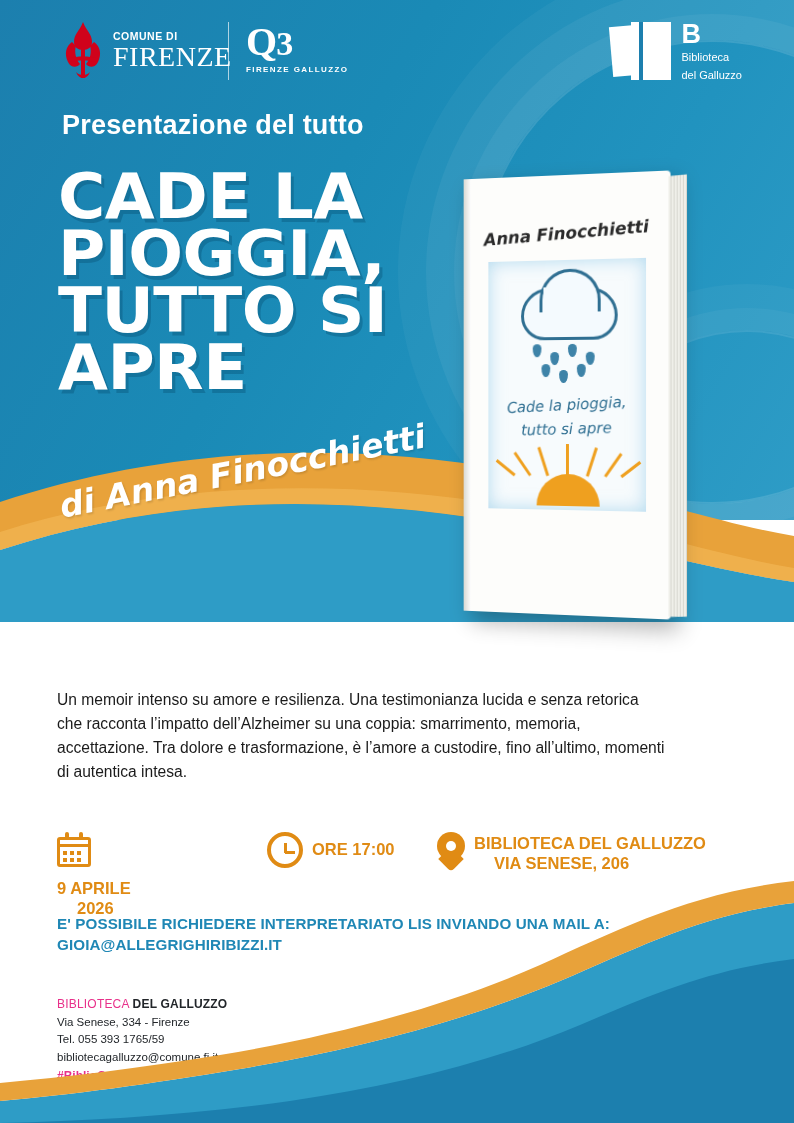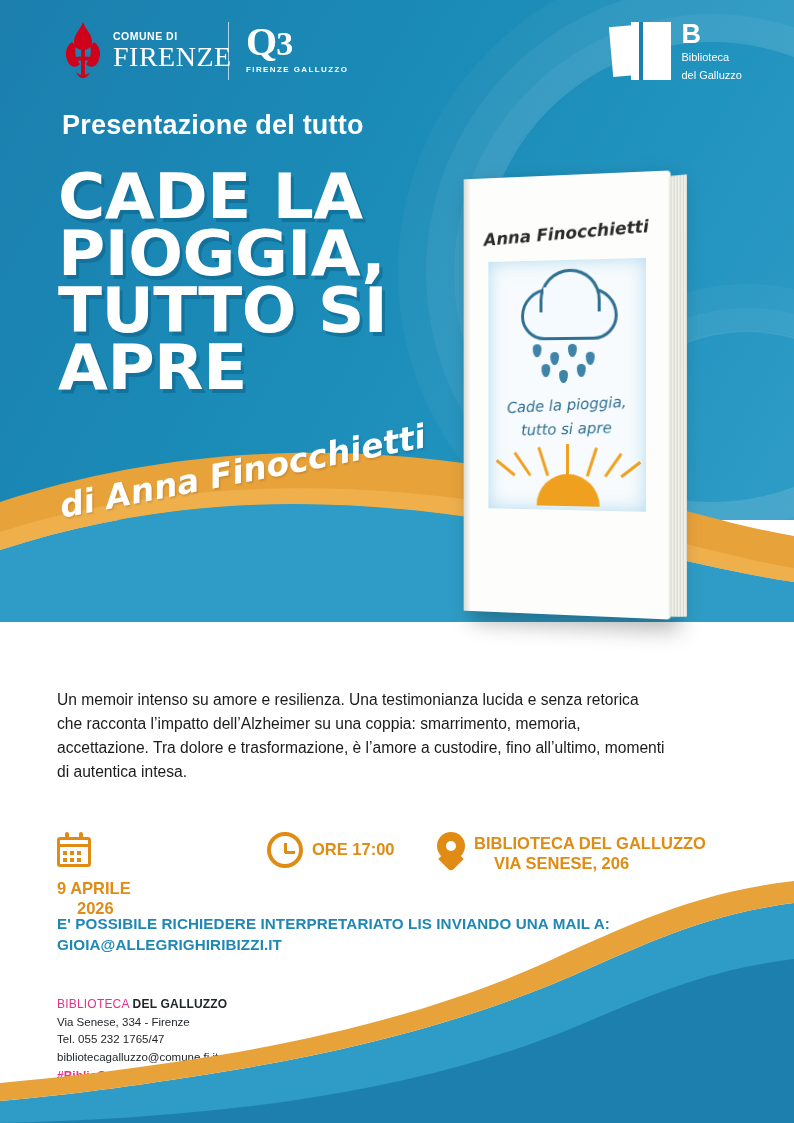--- a/index.html
+++ b/index.html
@@ -563,21 +563,21 @@
   </div>
 
   <div class="lis">
     <div>E' POSSIBILE RICHIEDERE INTERPRETARIATO LIS INVIANDO UNA MAIL A:</div>
     <div>GIOIA@ALLEGRIGHIRIBIZZI.IT</div>
   </div>
 
   <div class="footer">
     <div class="fhead"><span>BIBLIOTECA </span><b>DEL GALLUZZO</b></div>
     <div>Via Senese, 334 - Firenze</div>
-    <div>Tel. 055 232 1765/47</div>
+    <div>Tel. 055 393 1765/59</div>
     <div>bibliotecagalluzzo@comune.fi.it</div>
     <div class="tag">#BiblioGalluzzo</div>
   </div>
 
   <div class="wave-bottom">
     <svg width="794" height="260" viewBox="0 0 794 260" preserveAspectRatio="none" aria-hidden="true">
       <path d="M794,40 C700,52 640,84 560,118 C470,156 360,186 240,206 C150,221 70,232 0,238 L0,260 L794,260 Z" fill="#2e9cc6"></path>
       <path d="M794,18 C690,30 620,66 540,102 C450,142 340,172 220,192 C140,205 66,214 0,220 L0,238 C70,232 150,221 240,206 C360,186 470,156 560,118 C640,84 700,52 794,40 Z" fill="#e8a23a"></path>
       <path d="M794,96 C710,106 650,132 580,162 C500,196 400,222 290,238 C190,252 90,258 0,260 L794,260 Z" fill="#1c7fae"></path>
     </svg>

